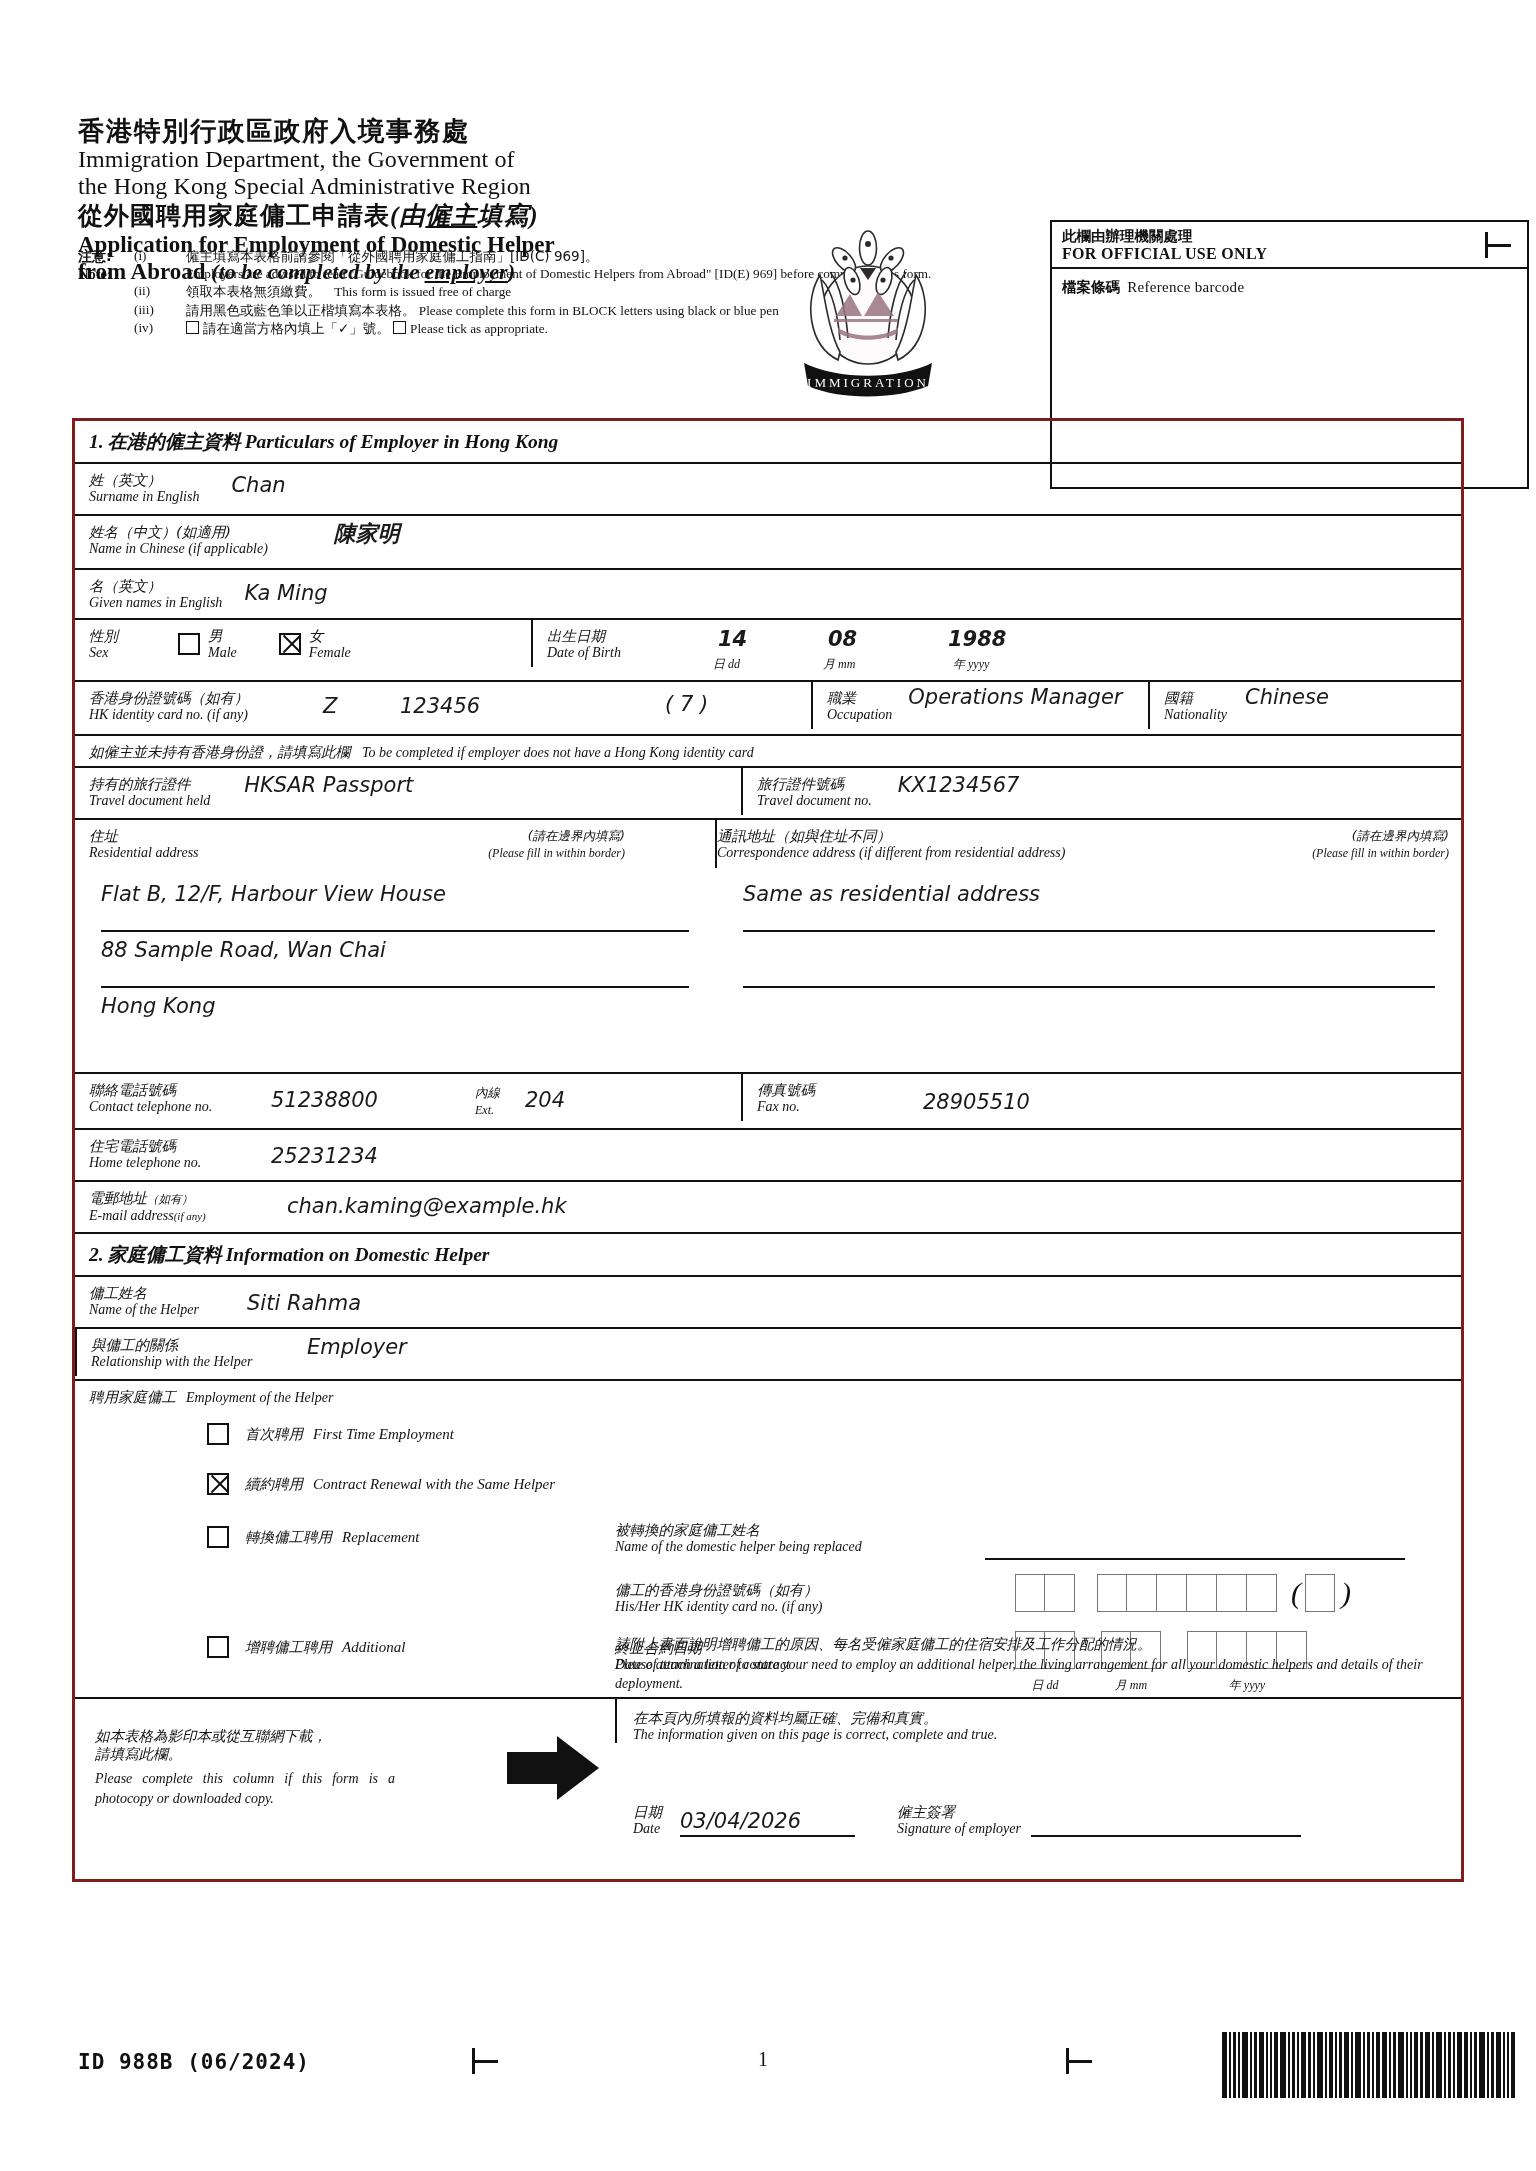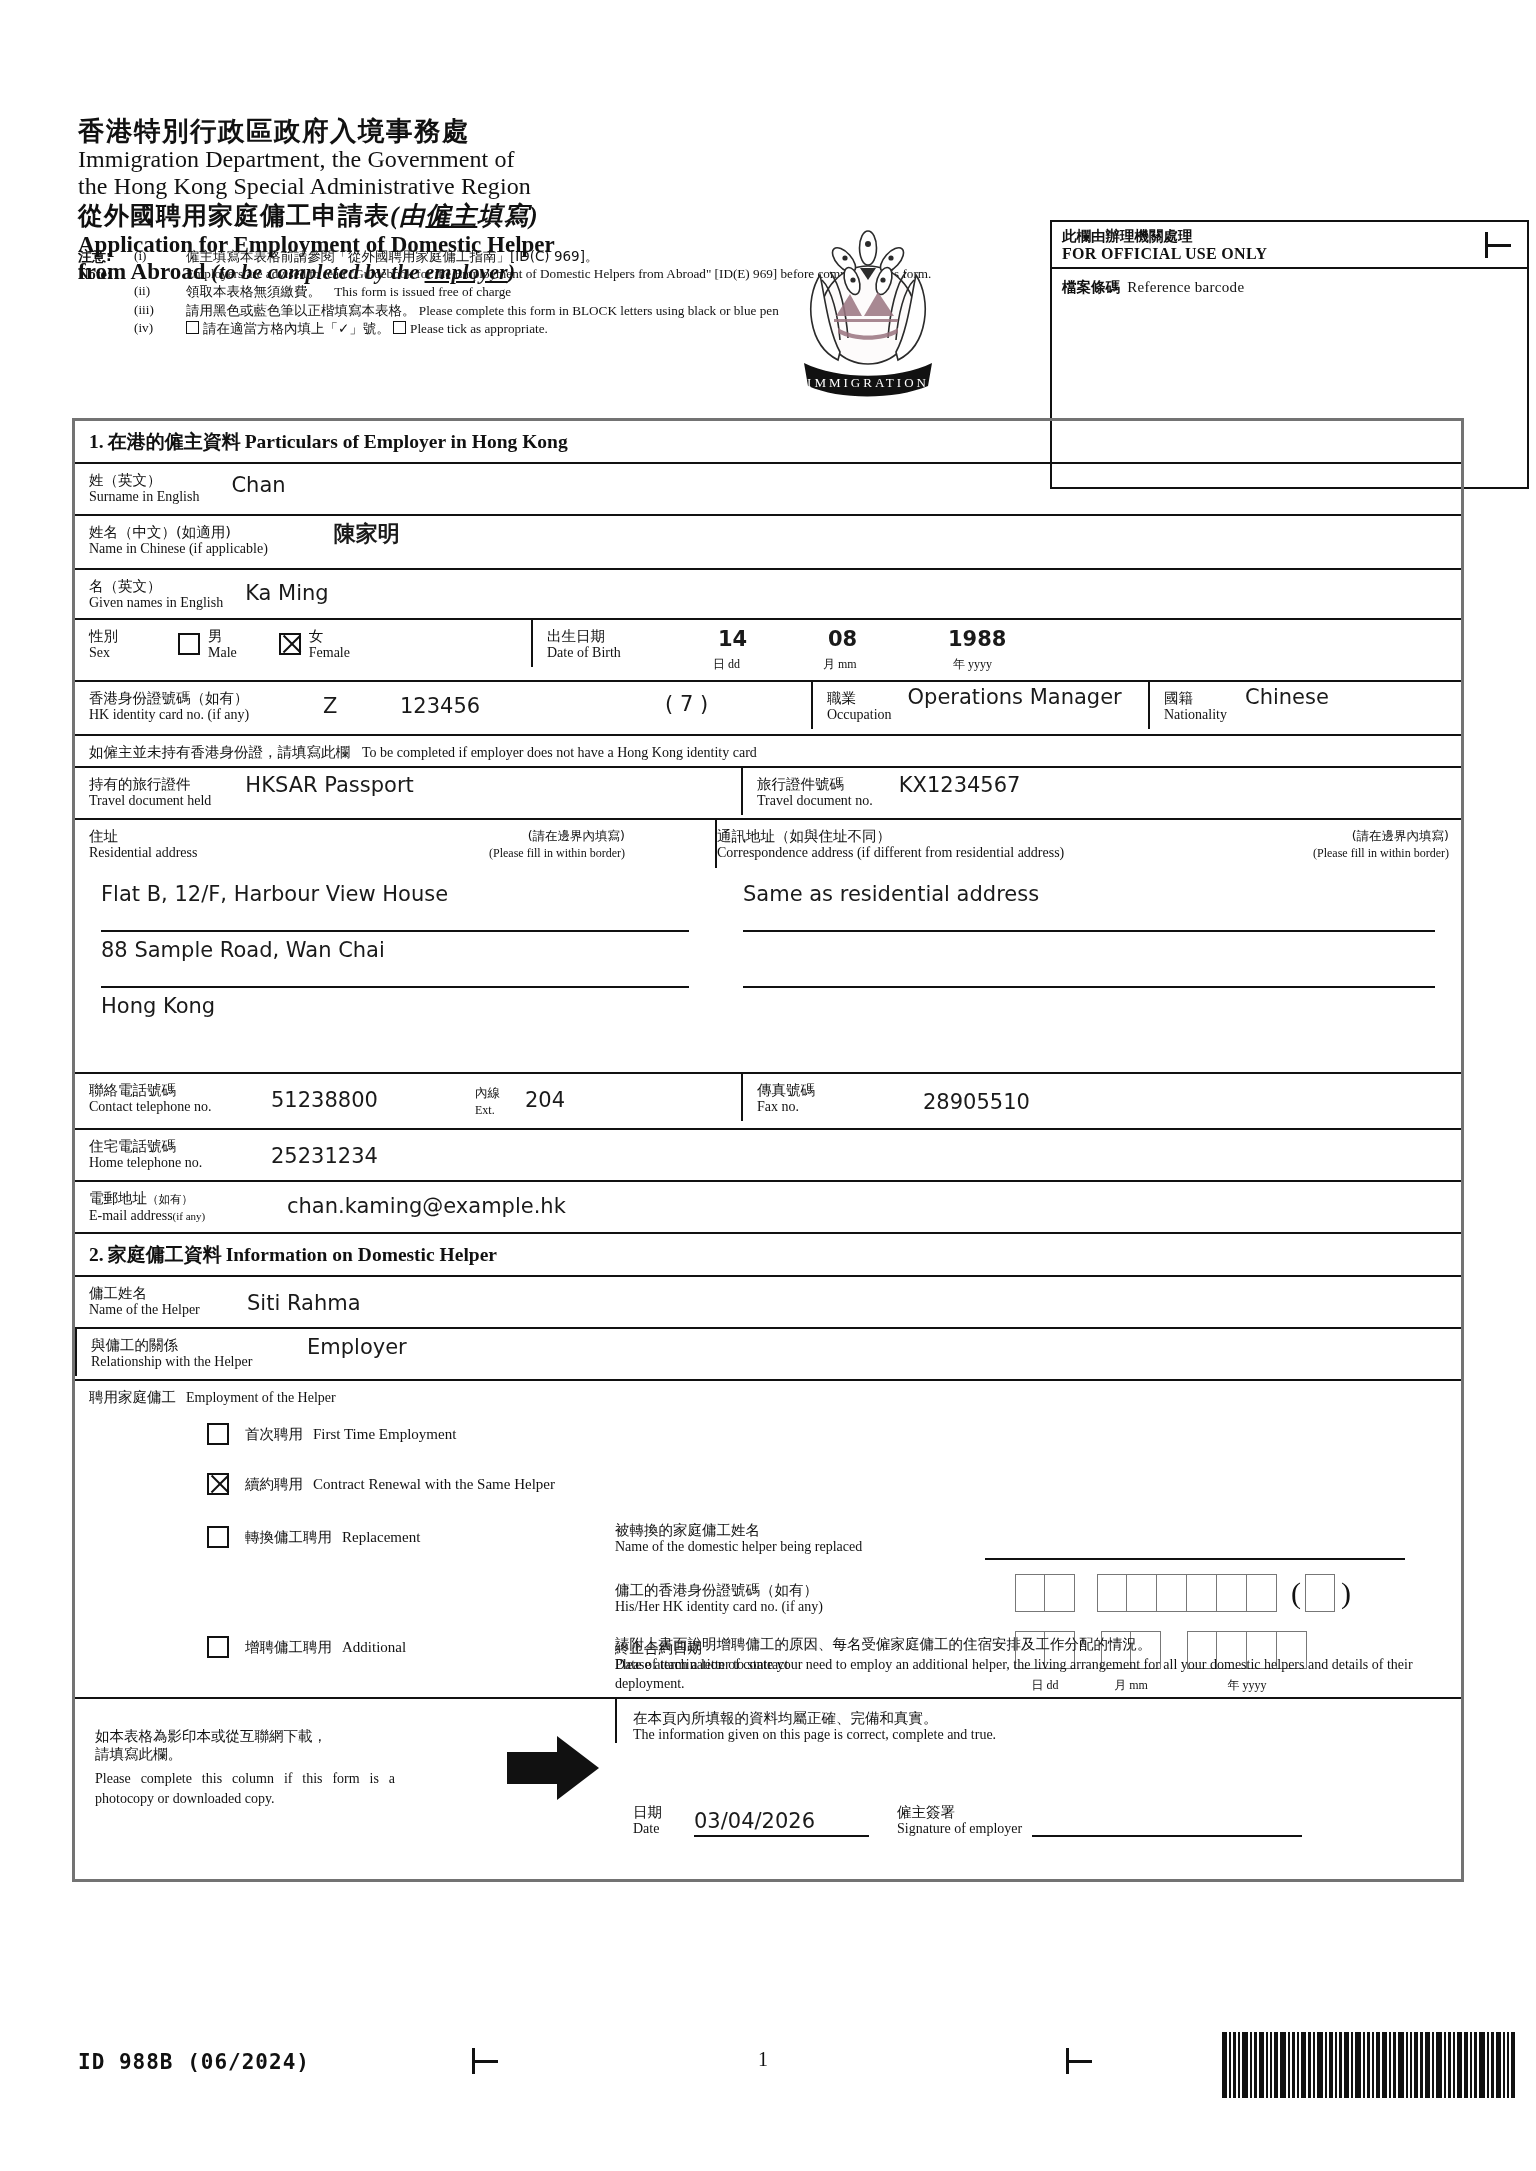--- a/index.html
+++ b/index.html
@@ -39,21 +39,21 @@
   .official .zh{font-family:"DejaVu Sans",sans-serif;font-size:14.5px;font-weight:700;line-height:17px;}
   .official .en{font-family:"Liberation Serif",serif;font-size:16px;font-weight:700;line-height:18px;letter-spacing:.3px;}
   .official .ref{padding:9px 10px;font-size:14.5px;}
   .official .ref .zh{display:inline;font-size:14.5px;}
   .official .ref .en{display:inline;font-weight:400;font-size:15px;}
   .regmark{position:absolute;width:26px;height:26px;}
   .regmark:before{content:"";position:absolute;left:0;top:0;width:3px;height:26px;background:#111;}
   .regmark:after{content:"";position:absolute;left:0;top:11.5px;width:26px;height:3px;background:#111;}
 
   
-  .form{position:absolute;left:72px;top:418px;width:1392px;border:3px solid #737373;box-sizing:border-box;}
+  .form{position:absolute;left:72px;top:418px;width:1392px;border:3px solid #7f1d1d;box-sizing:border-box;font-style:italic;}
   .row{border-bottom:2px solid #111;position:relative;box-sizing:border-box;}
   .row:last-child{border-bottom:none;}
   .sect{padding:8px 12px 7px 14px;}
   .sect .zh{font-family:"DejaVu Sans",sans-serif;font-size:19px;font-weight:700;}
   .sect .en{font-family:"Liberation Serif",serif;font-size:19.5px;font-weight:700;}
 
   .lab{display:inline-block;vertical-align:top;}
   .lab .zh{font-family:"DejaVu Sans",sans-serif;font-size:14.5px;display:block;line-height:18px;white-space:nowrap;}
   .lab .en{font-family:"Liberation Serif",serif;font-size:14px;display:block;line-height:16px;white-space:nowrap;}
   .lab .zh.sm{font-size:12.5px;}
@@ -519,21 +519,21 @@
       <div class="vdiv" style="flex:1;position:relative;padding:10px 16px 0 16px;box-sizing:border-box;">
         <div class="lab">
           <span class="zh" style="display:block;">在本頁內所填報的資料均屬正確、完備和真實。</span>
           <span class="en" style="display:block;">The information given on this page is correct, complete and true.</span>
         </div>
         <div style="position:absolute;left:16px;top:104px;display:flex;align-items:flex-end;">
           <span class="lab">
             <span class="zh">日期</span>
             <span class="en">Date</span>
           </span>
-          <span class="val ul" style="margin-left:32px;min-width:175px;padding-bottom:2px;">03/04/2026</span>
+          <span class="val ul" style="margin-left:18px;min-width:175px;padding-bottom:2px;">03/04/2026</span>
         </div>
         <div style="position:absolute;left:280px;top:104px;display:flex;align-items:flex-end;">
           <span class="lab">
             <span class="zh">僱主簽署</span>
             <span class="en">Signature of employer</span>
           </span>
           <span class="val ul" style="margin-left:10px;min-width:270px;height:22px;"></span>
         </div>
       </div>
     </div>

